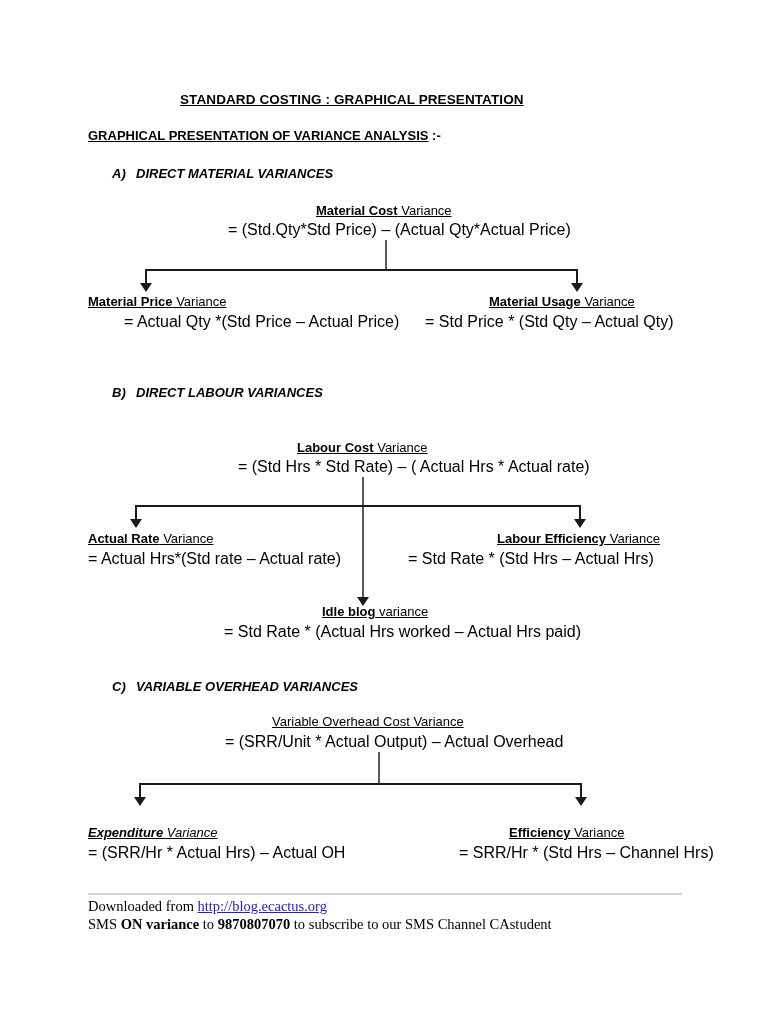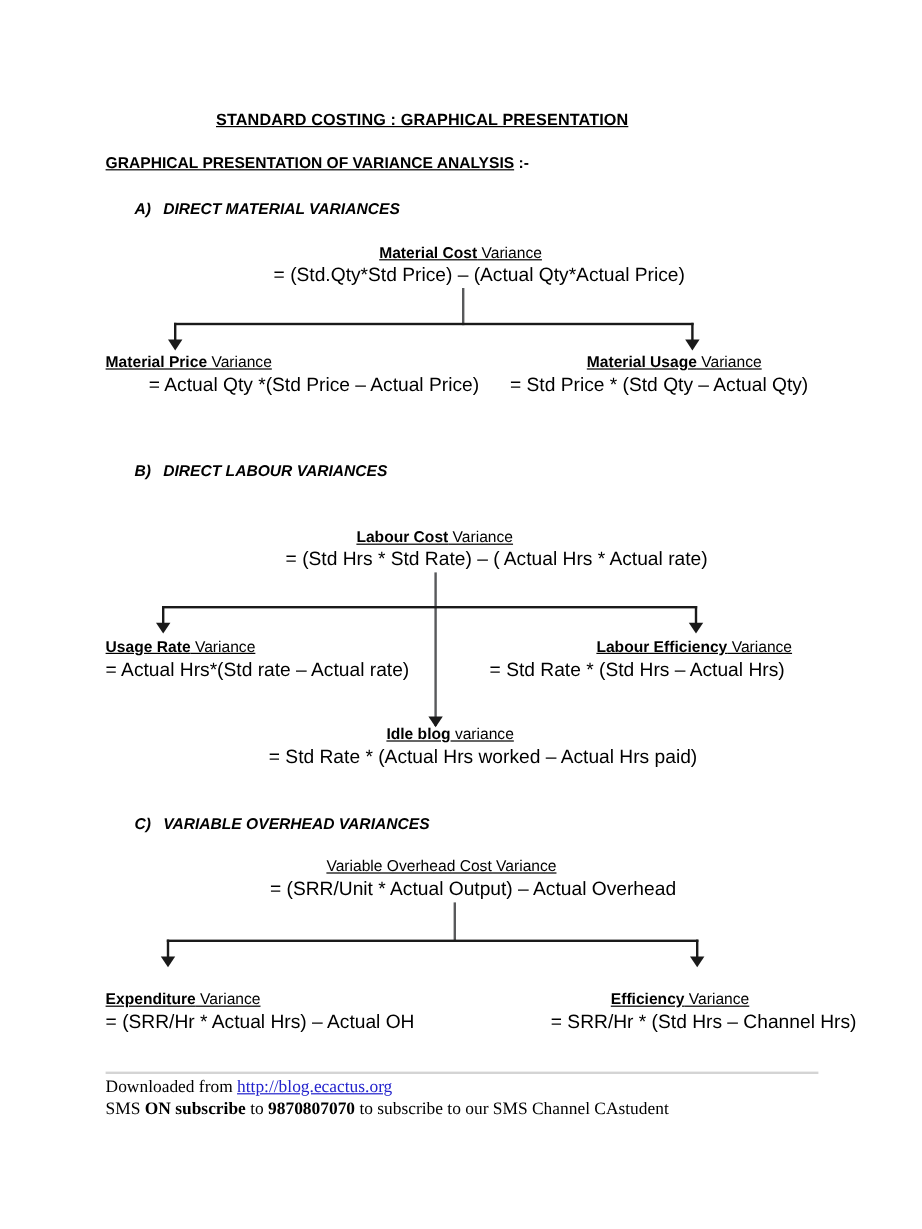--- a/index.html
+++ b/index.html
@@ -137,21 +137,21 @@
   <div class="abs node-formula" style="left:222px; top:458px;margin-left:16px;">= (Std Hrs * Std Rate) – ( Actual Hrs * Actual rate)</div>
 
   <div class="vline" style="left:362px; top:477px; height:128px;"></div>
   <div class="hline" style="left:135px; top:505px; width:446px;"></div>
   <div class="vline-dark" style="left:135px; top:505px; height:16px;"></div>
   <div class="arrow-head" style="left:130px; top:519px;"></div>
   <div class="vline-dark" style="left:579px; top:505px; height:16px;"></div>
   <div class="arrow-head" style="left:574px; top:519px;"></div>
   <div class="arrow-head" style="left:357px; top:597px;"></div>
 
-  <div class="abs node-title" style="left:88px; top:531px;"><span class="hd">Usage Rate</span><span class="tl"> Variance</span></div>
+  <div class="abs node-title" style="left:88px; top:531px;"><span class="hd">Actual Rate</span><span class="tl"> Variance</span></div>
   <div class="abs node-formula" style="left:88px; top:550px;">= Actual Hrs*(Std rate – Actual rate)</div>
 
   <div class="abs node-title" style="left:497px; top:531px;"><span class="hd">Labour Efficiency</span><span class="tl"> Variance</span></div>
   <div class="abs node-formula" style="left:408px; top:550px;">= Std Rate * (Std Hrs – Actual Hrs)</div>
 
   <div class="abs node-title" style="left:322px; top:604px;"><span class="hd">Idle blog</span><span class="tl"> variance</span></div>
   <div class="abs node-formula" style="left:224px; top:623px;">= Std Rate * (Actual Hrs worked – Actual Hrs paid)</div>
 
   <div class="abs section-letter" style="left:112px; top:679px;">C)</div>
   <div class="abs section-label" style="left:136px; top:679px;">VARIABLE OVERHEAD VARIANCES</div>
@@ -159,25 +159,25 @@
   <div class="abs node-title plain" style="left:272px; top:714px;"><span class="hd">Variable Overhead Cost Variance</span><span class="tl"></span></div>
   <div class="abs node-formula" style="left:225px; top:733px;">= (SRR/Unit * Actual Output) – Actual Overhead</div>
 
   <div class="vline" style="left:378px; top:752px; height:32px;"></div>
   <div class="hline" style="left:139px; top:783px; width:443px;"></div>
   <div class="vline-dark" style="left:139px; top:783px; height:16px;"></div>
   <div class="arrow-head" style="left:134px; top:797px;"></div>
   <div class="vline-dark" style="left:580px; top:783px; height:16px;"></div>
   <div class="arrow-head" style="left:575px; top:797px;"></div>
 
-  <div class="abs node-title" style="left:88px; top:825px;"><span class="hd">Expenditure</span><span class="tl"> Variance</span></div>
+  <div class="abs node-title" style="left:88px; top:825px;font-style:italic;"><span class="hd">Expenditure</span><span class="tl"> Variance</span></div>
   <div class="abs node-formula" style="left:88px; top:844px;">= (SRR/Hr * Actual Hrs) – Actual OH</div>
 
   <div class="abs node-title" style="left:509px; top:825px;"><span class="hd">Efficiency</span><span class="tl"> Variance</span></div>
   <div class="abs node-formula" style="left:459px; top:844px;">= SRR/Hr * (Std Hrs – Channel Hrs)</div>
 
   <div class="footer-rule" style="left:88px; top:893px; width:594px;"></div>
 
   <div class="footer-line" style="left:88px; top:898px;text-align:right;"><span>Downloaded from </span><a class="footer-link" href="#">http://blog.ecactus.org</a></div>
 
-  <div class="footer-line" style="left:88px; top:916px;"><span>SMS </span><span class="b">ON subscribe</span><span> to </span><span class="b">9870807070</span><span> to subscribe to our SMS Channel CAstudent</span></div>
+  <div class="footer-line" style="left:88px; top:916px;"><span>SMS </span><span class="b">ON variance</span><span> to </span><span class="b">9870807070</span><span> to subscribe to our SMS Channel CAstudent</span></div>
 
 </div>
 
 </body></html>

